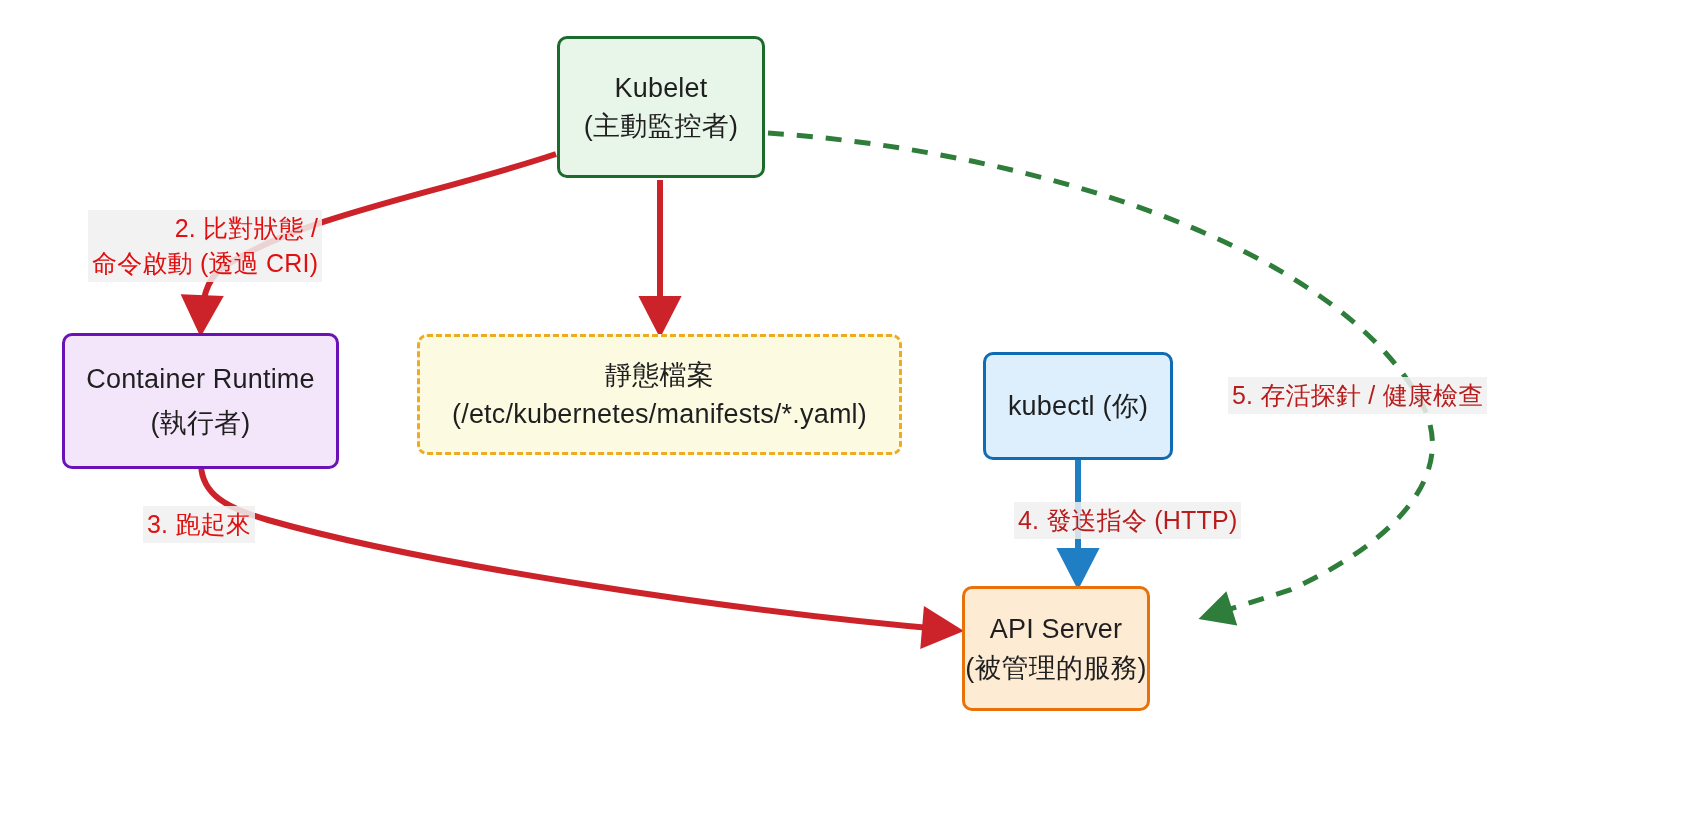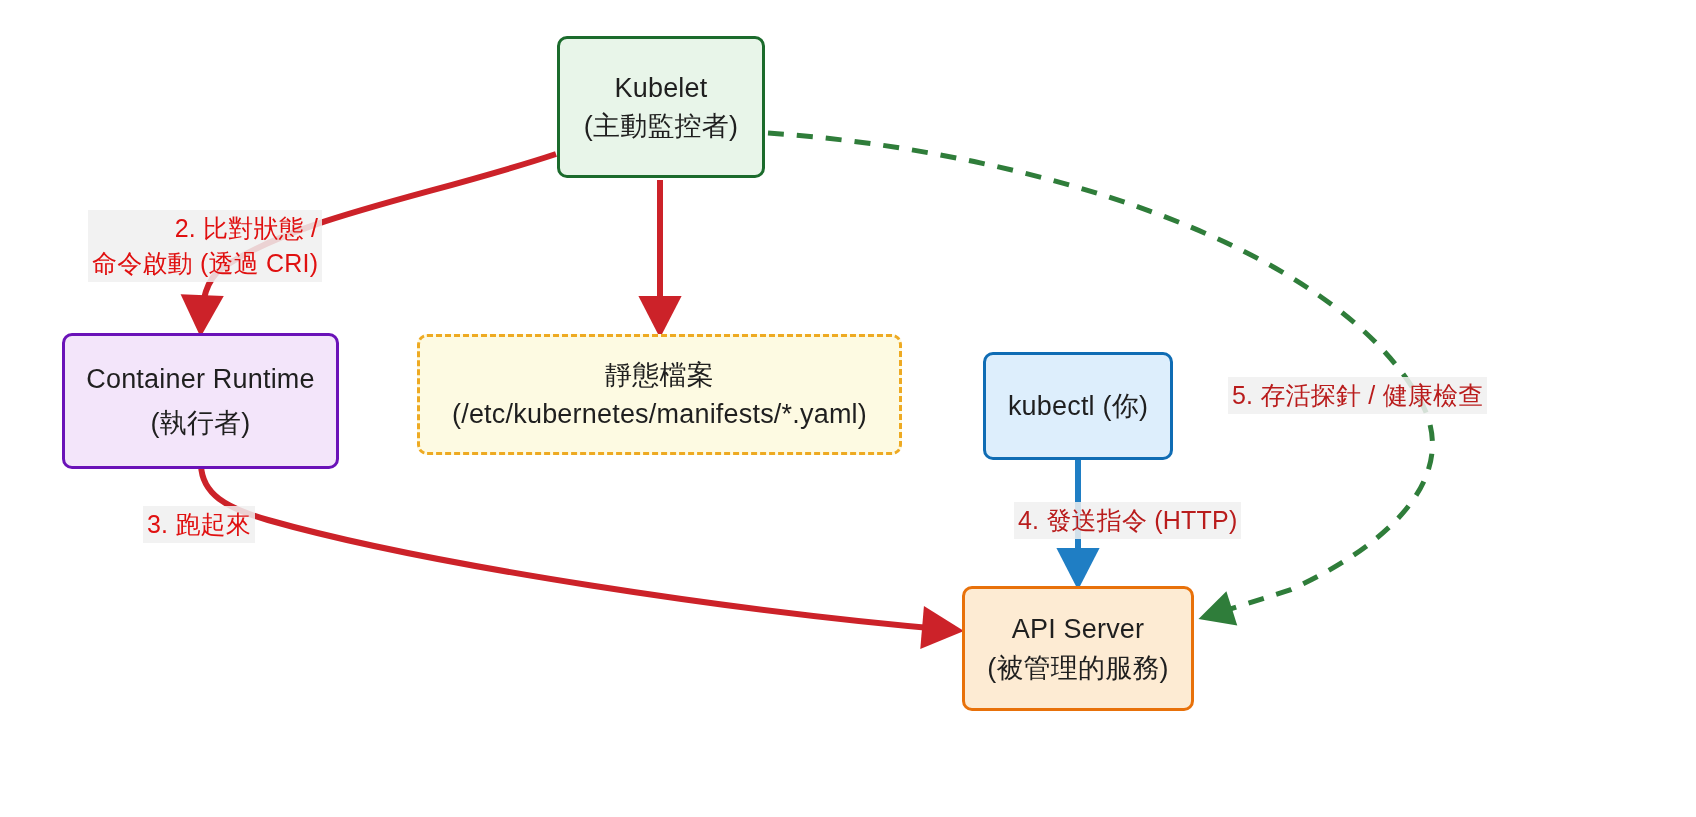--- a/index.html
+++ b/index.html
@@ -72,21 +72,21 @@
   #node-kubectl {
     left: 983px; top: 352px;
     width: 190px; height: 108px;
     background: #ddeefc;
     border: 3px solid #0f6cb4;
     font-size: 27px;
   }
   
   #node-api-server {
     left: 962px; top: 586px;
-    width: 232px; height: 125px;
+    width: 188px; height: 125px;
     background: #fdebd3;
     border: 3px solid #e8710a;
     font-size: 27px;
   }
 
   .edge-label {
     position: absolute;
     background: rgba(240,240,240,0.86);
     padding: 1px 4px;
     white-space: nowrap;

